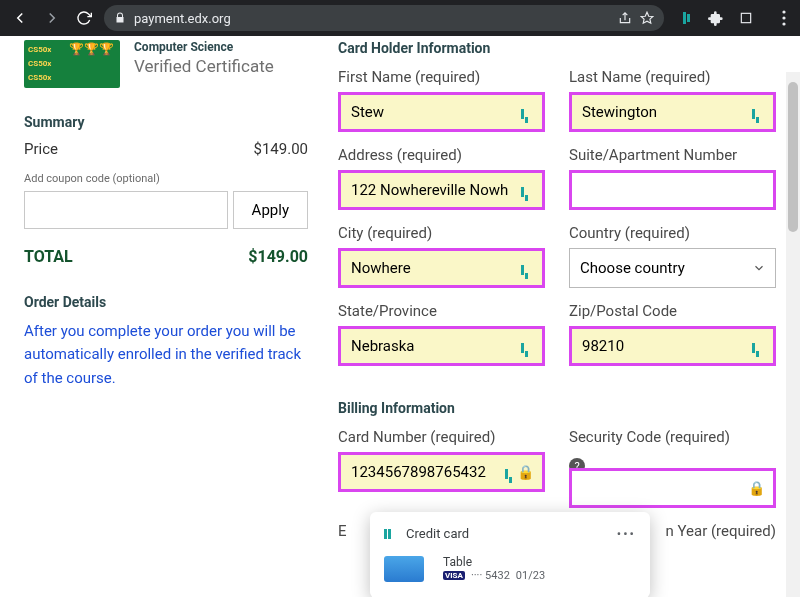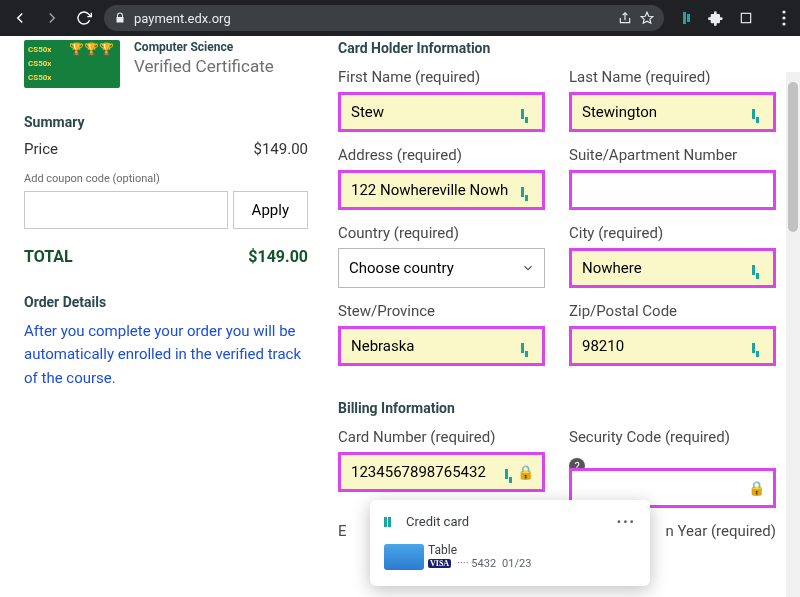--- a/index.html
+++ b/index.html
@@ -45,30 +45,30 @@
   .select{ width:100%; height:40px; border:1px solid #b9b9b9; padding:0 30px 0 10px; font-size:15px; background:#fff; appearance:none; -webkit-appearance:none;}
   .chev{ position:absolute; right:10px; top:50%; transform:translateY(-50%); pointer-events:none; color:#555;}
   .mini-ico{ position:absolute; right:8px; top:50%; transform:translateY(-50%); width:16px; height:16px; }
   .mini-ico span{display:inline-block;width:3px;height:10px;background:#1aa5a0;margin-right:1px;}
   .mini-ico span:nth-child(2){height:6px;vertical-align:bottom;}
   .lock{ position:absolute; right:10px; top:50%; transform:translateY(-50%); font-size:14px; color:#333;}
   .secfield{position:relative;}
   .help-dot{ position:absolute; left:0; top:30px; width:16px;height:16px;border-radius:50%;background:#555;color:#fff;font-size:11px;display:flex;align-items:center;justify-content:center;}
   .sec-input{ margin-top:22px;}
   
-  .autofill-pop{ position:absolute; left:370px; top:500px; width:280px; background:#fff; border-radius:6px; box-shadow:0 4px 18px rgba(0,0,0,0.25); z-index:50; padding:10px 0 12px;}
+  .autofill-pop{ position:absolute; left:370px; top:512px; width:280px; background:#fff; border-radius:6px; box-shadow:0 4px 18px rgba(0,0,0,0.25); z-index:50; padding:10px 0 12px;}
   .pop-head{ display:flex; align-items:center; padding:4px 14px 10px; font-size:13px; color:#3c4043;}
   .pop-head .hico{ width:14px;height:14px; margin-right:8px;}
   .pop-head .hico span{display:inline-block;width:3px;height:10px;background:#1aa5a0;margin-right:1px;}
   .pop-head .dots{ margin-left:auto; color:#5f6368; letter-spacing:2px;}
-  .pop-body{ display:flex; align-items:center; padding:4px 14px; gap:4px;}
+  .pop-body{ display:flex; align-items:center; padding:4px 14px; gap:19px;}
   .card-img{ width:40px;height:26px; border-radius:3px; background:linear-gradient(#4aa6e8,#2a7bd0);}
   .card-meta{ display:flex; flex-direction:column; font-size:12px; color:#3c4043;}
   .card-meta .row2{ display:flex; align-items:center; gap:6px; color:#5f6368; font-size:11px;}
-  .visa{ display:inline-block; padding:0 2px; font-size:8px; font-weight:700; color:#fff; background:#1a1f71; border-radius:2px;font-family:Liberation Serif, serif;}
+  .visa{ display:inline-block; padding:0 2px; font-size:8px; font-weight:700; color:#fff; background:#1a1f71; border-radius:2px;}
   
   .bottom-labels{ display:grid; grid-template-columns:1fr 1fr; column-gap:24px; margin-top:14px;}
   .bottom-labels span{ font-size:15px; color:#4a4a4a; white-space:nowrap; overflow:hidden;}
   svg{display:block;}
 </style>
 </head>
 <body>
 
 <div class="chrome-bar">
   <div class="nav-btn enabled">
@@ -191,47 +191,47 @@
         <div class="control">
           <input class="txt autofill" value="122 Nowhereville Nowh" style="">
           <div class="mini-ico"><span></span><span></span></div>
         </div>
       </div>
 
       <div class="field">
         <label>Suite/Apartment Number</label>
         <div class="control">
           <input class="txt" value="" style="">
+        </div>
+      </div>
+
+      <div class="field">
+        <label>City (required)</label>
+        <div class="control">
+          <input class="txt autofill" value="Nowhere" style="">
+          <div class="mini-ico"><span></span><span></span></div>
         </div>
       </div>
 
       <div class="field">
         <label>Country (required)</label>
         <div class="control">
           <select class="select">
             <option>Choose country</option>
           </select>
           <span class="chev">
             <svg width="14" height="14" viewBox="0 0 24 24" fill="none" stroke="currentColor" stroke-width="2">
                 <polyline points="6 9 12 15 18 9"></polyline>
               </svg>
           </span>
         </div>
       </div>
 
       <div class="field">
-        <label>City (required)</label>
-        <div class="control">
-          <input class="txt autofill" value="Nowhere" style="">
-          <div class="mini-ico"><span></span><span></span></div>
-        </div>
-      </div>
-
-      <div class="field">
-        <label>Stew/Province</label>
+        <label>State/Province</label>
         <div class="control">
           <input class="txt autofill" value="Nebraska" style="">
           <div class="mini-ico"><span></span><span></span></div>
         </div>
       </div>
 
       <div class="field">
         <label>Zip/Postal Code</label>
         <div class="control">
           <input class="txt autofill" value="98210" style="">

